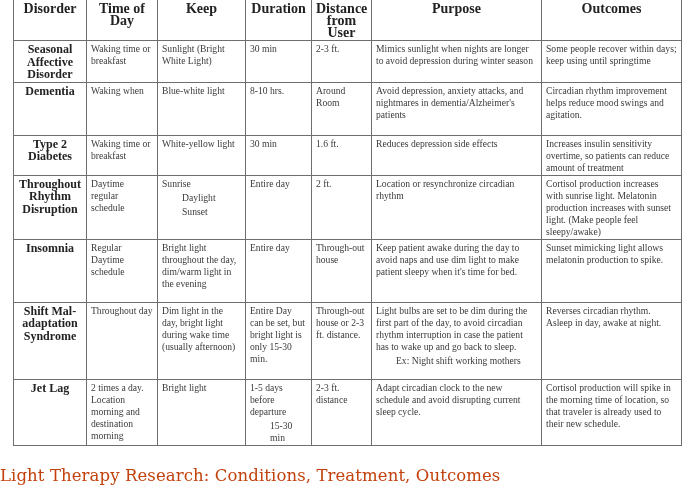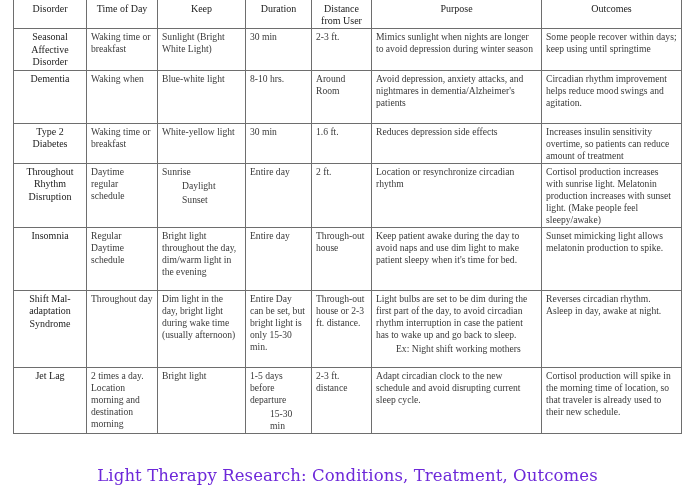--- a/index.html
+++ b/index.html
@@ -29,53 +29,52 @@
     line-height: 12px;
     color: #3a3a3a;
   }
   table.therapy td, table.therapy th {
     border: 1px solid #6e6e6e;
     vertical-align: top;
     padding: 2px 4px 1px 4px;
     text-align: left;
   }
   table.therapy th {
-    font-weight: normal;
+    font-weight: bold;
     text-align: center;
     color: #222;
-    font-size: 10px;
+    font-size: 14px;
     line-height: 12px;
     padding-top: 3px;
   }
   table.therapy td.disorder {
-    font-weight: normal;
+    font-weight: bold;
     text-align: center;
     color: #222;
-    font-size: 10px;
+    font-size: 12px;
     line-height: 12.5px;
   }
   table.therapy tr.hdr { height: 29px; }
   table.therapy tr.r1 { height: 40px; }
   table.therapy tr.r2 { height: 53px; }
   table.therapy tr.r3 { height: 38px; }
   table.therapy tr.r4 { height: 62px; }
   table.therapy tr.r5 { height: 63px; }
   table.therapy tr.r6 { height: 77px; }
   table.therapy tr.r7 { height: 62px; }
   .line { display: block; }
   .gap { display: block; margin-top: 2px; margin-left: 20px; }
   .caption {
     position: absolute;
     left: 0;
     width: 695px;
     top: 466px;
-    text-align: center;
     font-family: "DejaVu Serif", "Liberation Serif", serif;
     font-size: 16.5px;
-    color: #6d28d9;
+    color: #c2410c;
     letter-spacing: 0.1px;
   }
   
   table.therapy { border: 1.5px solid #555; }
 </style>
 </head>
 <body>
 
 <div class="table-wrap">
   <table class="therapy">

